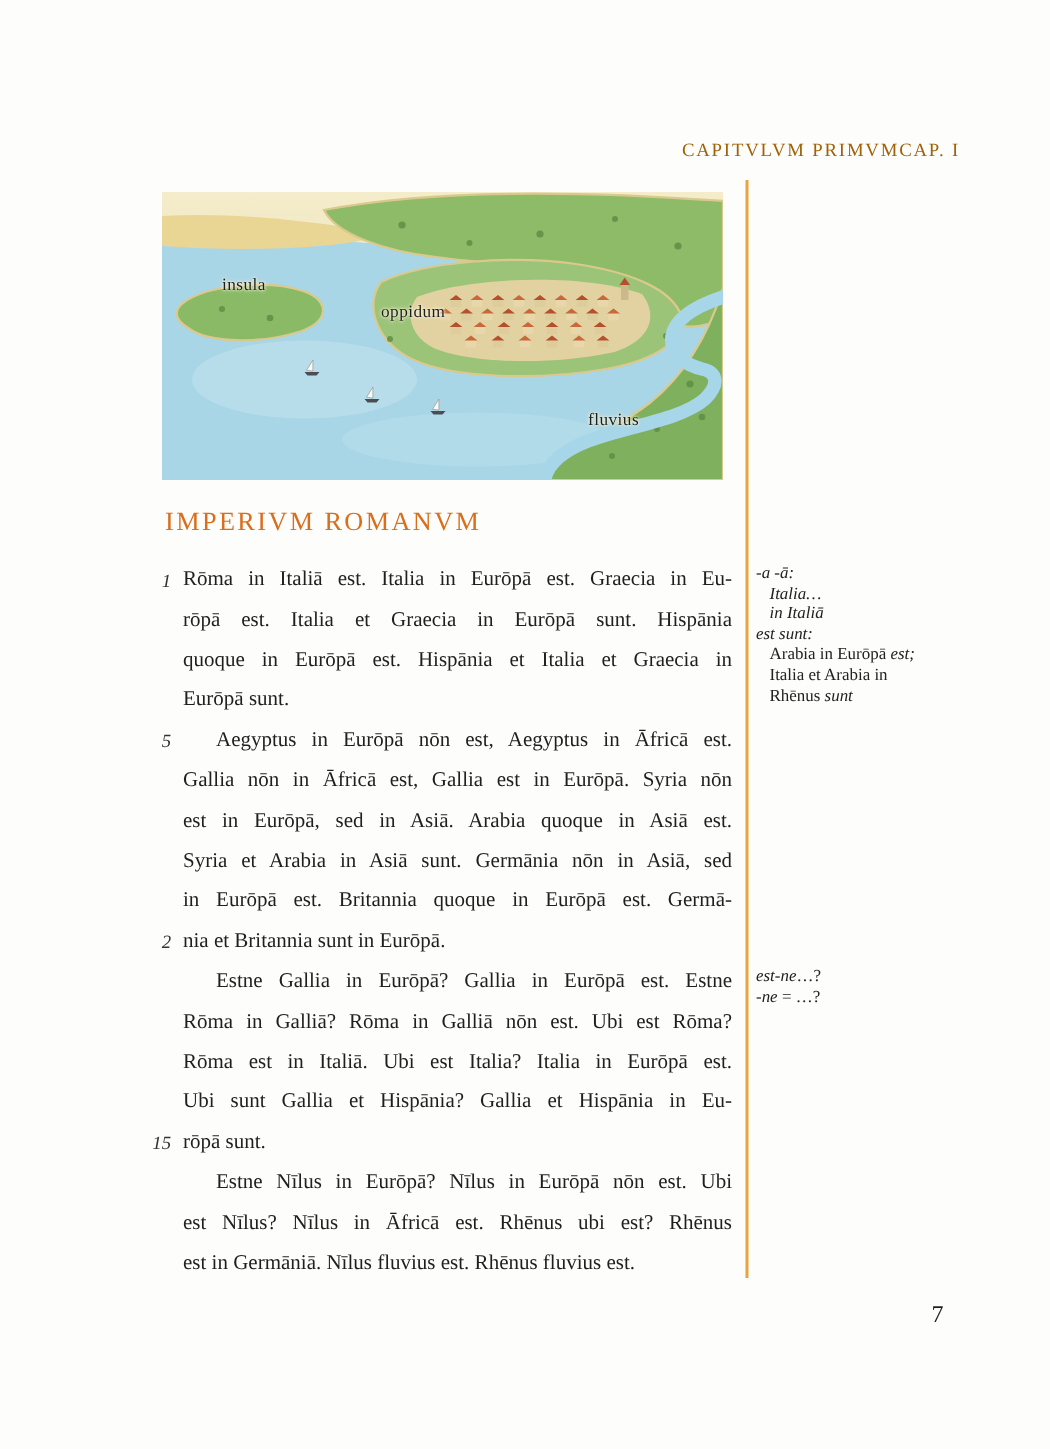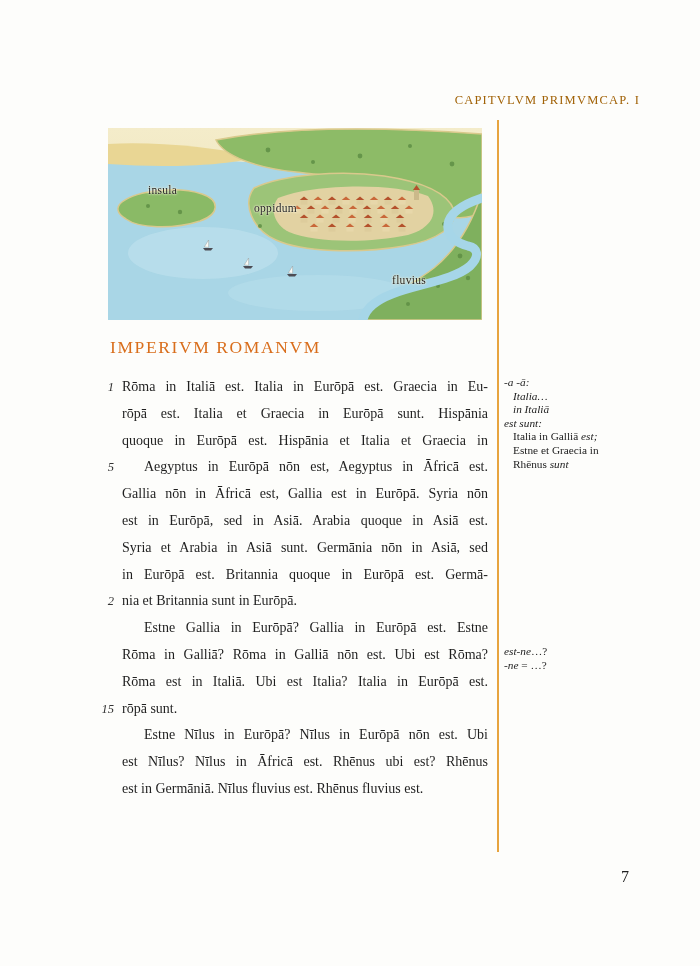--- a/index.html
+++ b/index.html
@@ -204,20 +204,24 @@
         <span class="txt">Rōma in Italiā est. Italia in Eurōpā est. Graecia in Eu-</span>
       </div>
       <div class="line j">
         <span class="num"></span>
         <span class="txt">rōpā est. Italia et Graecia in Eurōpā sunt. Hispānia</span>
       </div>
       <div class="line j">
         <span class="num"></span>
         <span class="txt">quoque in Eurōpā est. Hispānia et Italia et Graecia in</span>
       </div>
+      <div class="line">
+        <span class="num"></span>
+        <span class="txt">Eurōpā sunt.</span>
+      </div>
       <div class="line j ind">
         <span class="num">5</span>
         <span class="txt">Aegyptus in Eurōpā nōn est, Aegyptus in Āfricā est.</span>
       </div>
       <div class="line j">
         <span class="num"></span>
         <span class="txt">Gallia nōn in Āfricā est, Gallia est in Eurōpā. Syria nōn</span>
       </div>
       <div class="line j">
         <span class="num"></span>
@@ -239,20 +243,24 @@
         <span class="num"></span>
         <span class="txt">Estne Gallia in Eurōpā? Gallia in Eurōpā est. Estne</span>
       </div>
       <div class="line j">
         <span class="num"></span>
         <span class="txt">Rōma in Galliā? Rōma in Galliā nōn est. Ubi est Rōma?</span>
       </div>
       <div class="line j">
         <span class="num"></span>
         <span class="txt">Rōma est in Italiā. Ubi est Italia? Italia in Eurōpā est.</span>
+      </div>
+      <div class="line j">
+        <span class="num"></span>
+        <span class="txt">Ubi sunt Gallia et Hispānia? Gallia et Hispānia in Eu-</span>
       </div>
       <div class="line">
         <span class="num">15</span>
         <span class="txt">rōpā sunt.</span>
       </div>
       <div class="line j ind">
         <span class="num"></span>
         <span class="txt">Estne Nīlus in Eurōpā? Nīlus in Eurōpā nōn est. Ubi</span>
       </div>
       <div class="line j">
@@ -263,22 +271,22 @@
         <span class="num"></span>
         <span class="txt">est in Germāniā. Nīlus fluvius est. Rhēnus fluvius est.</span>
       </div>
     </div>
 
   <div class="mnote" id="note1">
       <div class="nline"><span class="it">-a -ā:</span></div>
       <div class="nline nind"><span class="it">Italia…</span></div>
       <div class="nline nind"><span class="it">in Italiā</span></div>
       <div class="nline"><span class="it">est sunt:</span></div>
-      <div class="nline nind"><span>Italia in Galliā </span><span class="it">est;</span></div>
-      <div class="nline nind"><span>Estne et Graecia in</span></div>
+      <div class="nline nind"><span>Arabia in Eurōpā </span><span class="it">est;</span></div>
+      <div class="nline nind"><span>Italia et Arabia in</span></div>
       <div class="nline nind"><span>Rhēnus </span><span class="it">sunt</span></div>
     </div>
   <div class="mnote" id="note2">
       <div class="nline"><span class="it">est-ne</span><span>…?</span></div>
       <div class="nline"><span class="it">-ne</span><span> = …?</span></div>
     </div>
 
   <div class="pagenum">7</div>
 
 </div>

